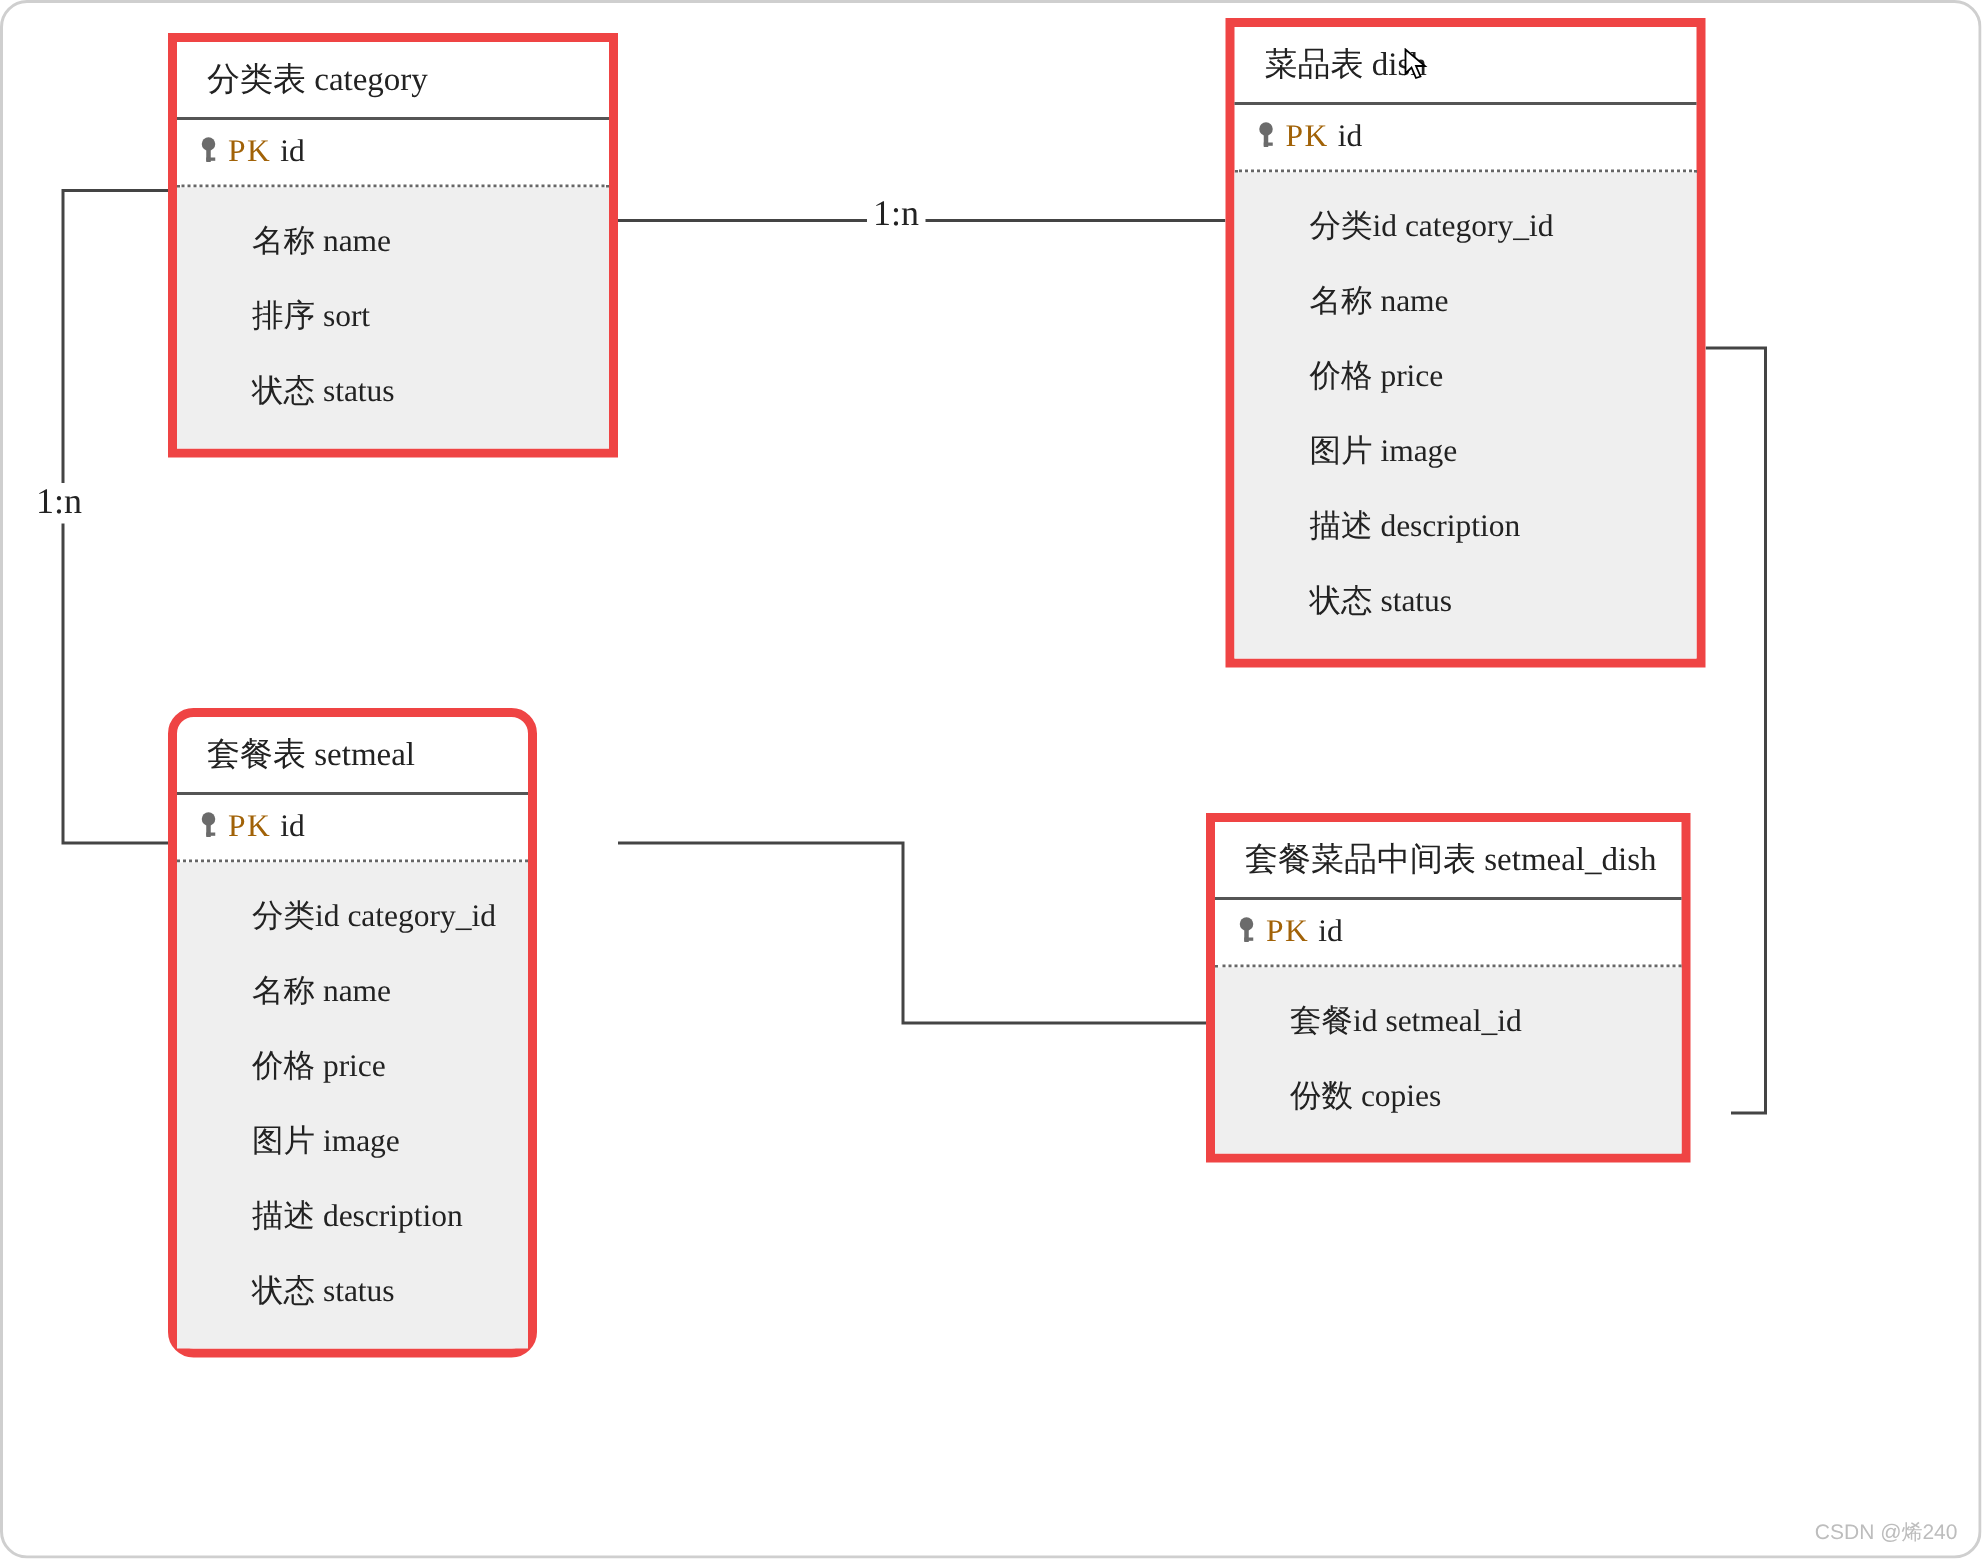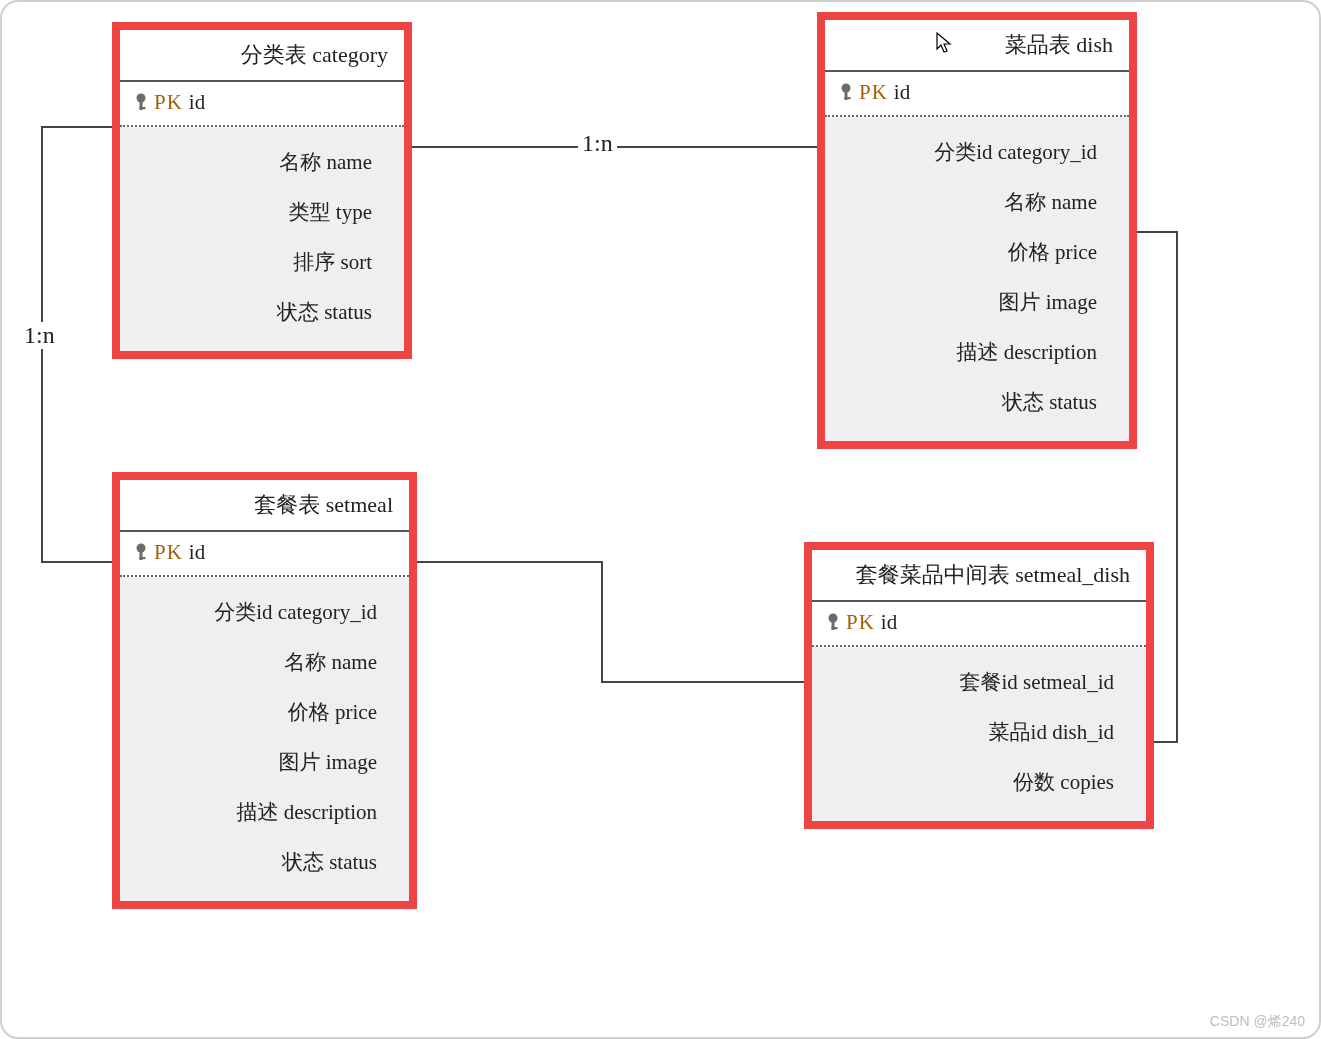--- a/index.html
+++ b/index.html
@@ -13,24 +13,23 @@
   .canvas{
     position:relative;
     width:1321px;height:1039px;
     box-sizing:border-box;
     border:2px solid #cfcfcf;
     border-radius:18px;
   }
   
   .entity{
     position:absolute;
-    border:8px solid #ef4444;
+    border:6px solid #ef4444;
     background:#fff;
     box-sizing:border-box;
-    text-align:right;
   }
   .entity .title{
     padding:10px 16px 10px 20px;
     border-bottom:2px solid #555;
     font-size:22px;
     white-space:nowrap;
   }
   .entity .pk{
     padding:8px 16px 10px 14px;
     border-bottom:2px dotted #666;
@@ -47,22 +46,22 @@
     padding:10px 32px 14px 50px;
   }
   .entity .fields .field{
     padding:11px 0;
     font-size:21px;
     white-space:nowrap;
   }
   
   .category{left:110px; top:20px;  width:300px;}
   .dish    {left:815px; top:10px;  width:320px;}
-  .setmeal {left:110px; top:470px; width:305px;}
-  .sd      {left:802px; top:540px; width:350px;}
+  .setmeal {left:110px; top:470px; width:246px;border-radius:17px;}
+  .sd      {left:802px; top:540px; width:323px;}
 
   
   .rel-label{
     position:absolute;
     font-size:24px;
     background:#fff;
     padding:0 4px;
     font-family:Liberation Serif, serif;
   }
   
@@ -112,21 +111,20 @@
       <svg class="key-icon" viewBox="0 0 14 20">
         <circle cx="7" cy="5" r="4.5" fill="#6b6b6b"></circle>
         <rect x="5.5" y="8" width="3" height="9" fill="#6b6b6b"></rect>
         <rect x="5.5" y="14" width="6" height="2.2" fill="#6b6b6b"></rect>
       </svg>
       <span class="pk-label">PK</span>
       <span>id</span>
     </div>
     <div class="fields">
       <div class="field">名称 name</div>
-      <div class="field">类型 type</div>
       <div class="field">排序 sort</div>
       <div class="field">状态 status</div>
     </div>
   </div>
 
   <div class="entity dish">
     <div class="title">菜品表 dish</div>
     <div class="pk">
       <svg class="key-icon" viewBox="0 0 14 20">
         <circle cx="7" cy="5" r="4.5" fill="#6b6b6b"></circle>
@@ -173,21 +171,20 @@
       <svg class="key-icon" viewBox="0 0 14 20">
         <circle cx="7" cy="5" r="4.5" fill="#6b6b6b"></circle>
         <rect x="5.5" y="8" width="3" height="9" fill="#6b6b6b"></rect>
         <rect x="5.5" y="14" width="6" height="2.2" fill="#6b6b6b"></rect>
       </svg>
       <span class="pk-label">PK</span>
       <span>id</span>
     </div>
     <div class="fields">
       <div class="field">套餐id setmeal_id</div>
-      <div class="field">菜品id dish_id</div>
       <div class="field">份数 copies</div>
     </div>
   </div>
 
   <svg class="cursor" viewBox="0 0 16 22">
     <path d="M1 1 L1 17 L5 13 L8 20 L11 19 L8 12 L14 12 Z" fill="#fff" stroke="#000" stroke-width="1.2"></path>
   </svg>
 
   <div class="watermark">CSDN @烯240</div>
 </div>

